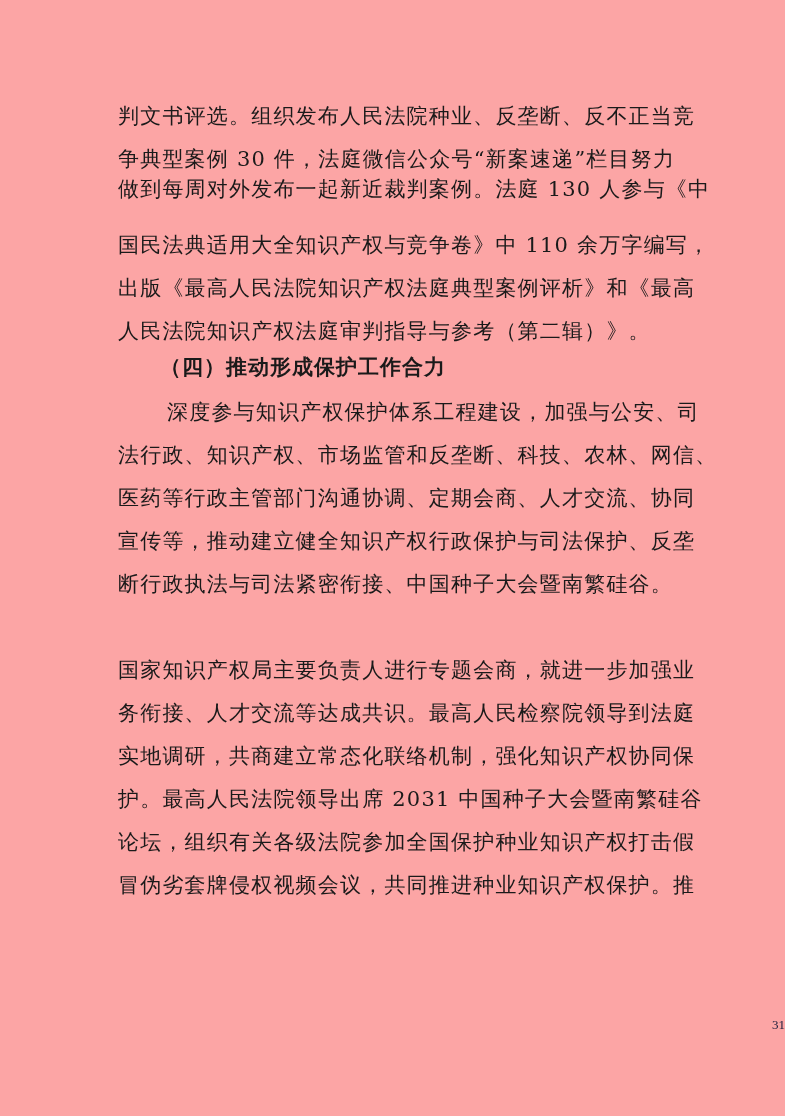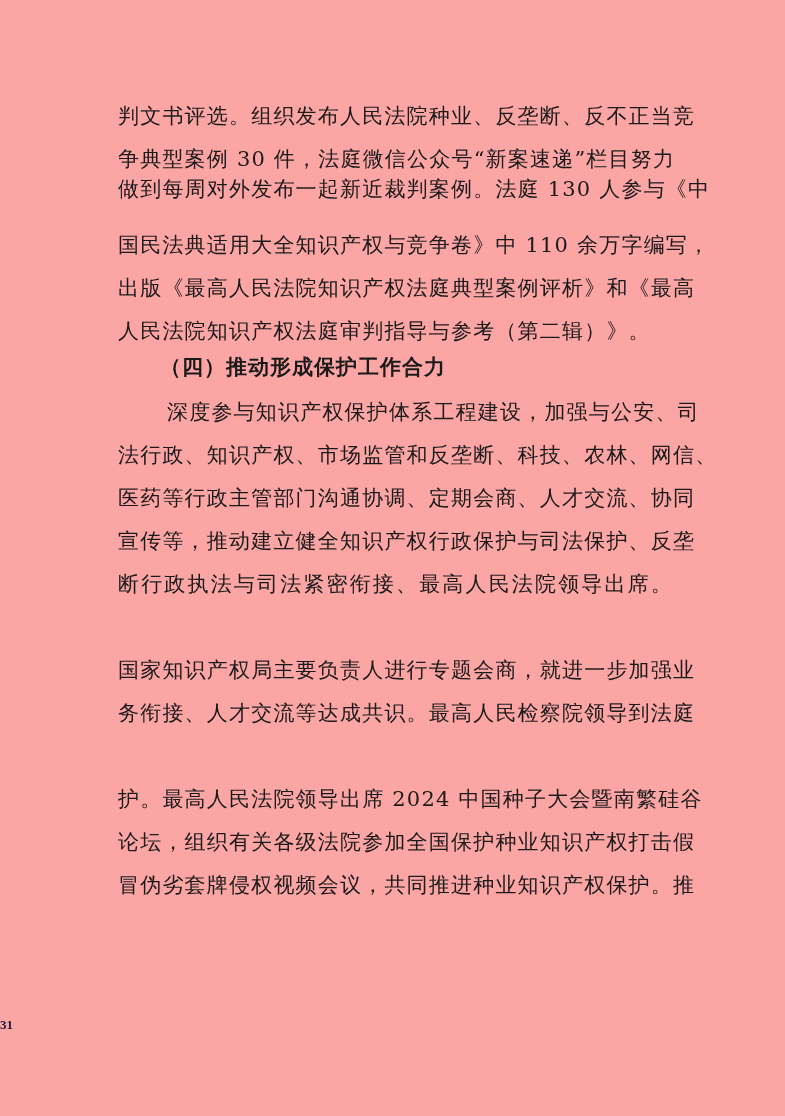--- a/index.html
+++ b/index.html
@@ -5,41 +5,42 @@
     html, body { margin: 0; padding: 0; background: #ffffff; }
     body { width: 785px; height: 1116px; position: relative; overflow: hidden;
            font-family: "DejaVu Serif", "Liberation Serif", serif; color: #1a1a1a; }
     .page { position: absolute; left: 0; top: 0; width: 785px; height: 1116px; background: #fca5a5; }
     .line { position: absolute; left: 118px; width: 555px; font-size: 21px; line-height: 24px;
             white-space: nowrap; letter-spacing: 1.2px; text-align: justify; text-align-last: justify; }
     .line.last { text-align-last: left; font-family: Liberation Serif, serif; }
     .indent { left: 160px; width: 513px; margin-left: 7px; }
     .heading { position: absolute; left: 160px; font-size: 21px; line-height: 24px; font-weight: bold;
                font-family: Liberation Sans, sans-serif; letter-spacing: 1px; white-space: nowrap; }
-    .page-number { position: absolute; left: 0; width: 785px; top: 1017px; text-align: left;
-                   font-size: 13px; font-family: "Liberation Serif", serif; color: #1a1a3a; font-weight: bold; }
+    .page-number { position: absolute; left: 0; width: 785px; top: 1017px; text-align: right;
+                   font-size: 13px; font-family: "Liberation Serif", serif; color: #1a1a3a; }
   </style>
 </head>
 <body>
 
 <div class="page">
   <div class="line" style="top:104px">判文书评选。组织发布人民法院种业、反垄断、反不正当竞</div>
   <div class="line" style="top:147px">争典型案例 30 件，法庭微信公众号“新案速递”栏目努力</div>
   <div class="line" style="top:177px">做到每周对外发布一起新近裁判案例。法庭 130 人参与《中</div>
   <div class="line" style="top:233px">国民法典适用大全知识产权与竞争卷》中 110 余万字编写，</div>
   <div class="line" style="top:276px">出版《最高人民法院知识产权法庭典型案例评析》和《最高</div>
   <div class="line last" style="top:319px">人民法院知识产权法庭审判指导与参考（第二辑）》。</div>
 
   <div class="heading" style="top:355px">（四）推动形成保护工作合力</div>
 
   <div class="line indent" style="top:400px">深度参与知识产权保护体系工程建设，加强与公安、司</div>
   <div class="line" style="top:443px">法行政、知识产权、市场监管和反垄断、科技、农林、网信、</div>
   <div class="line" style="top:529px">宣传等，推动建立健全知识产权行政保护与司法保护、反垄</div>
   <div class="line" style="top:486px">医药等行政主管部门沟通协调、定期会商、人才交流、协同</div>
-  <div class="line" style="top:572px">断行政执法与司法紧密衔接、最高人民法院领导出席。</div>
+  <div class="line" style="top:572px">断行政执法与司法紧密衔接、中国种子大会暨南繁硅谷。</div>
   <div class="line" style="top:658px">国家知识产权局主要负责人进行专题会商，就进一步加强业</div>
   <div class="line" style="top:701px">务衔接、人才交流等达成共识。最高人民检察院领导到法庭</div>
-  <div class="line" style="top:787px">护。最高人民法院领导出席 2024 中国种子大会暨南繁硅谷</div>
+  <div class="line" style="top:744px">实地调研，共商建立常态化联络机制，强化知识产权协同保</div>
+  <div class="line" style="top:787px">护。最高人民法院领导出席 2031 中国种子大会暨南繁硅谷</div>
   <div class="line" style="top:830px">论坛，组织有关各级法院参加全国保护种业知识产权打击假</div>
   <div class="line" style="top:873px">冒伪劣套牌侵权视频会议，共同推进种业知识产权保护。推</div>
 
   <div class="page-number">31</div>
 </div>
 
 </body></html>

